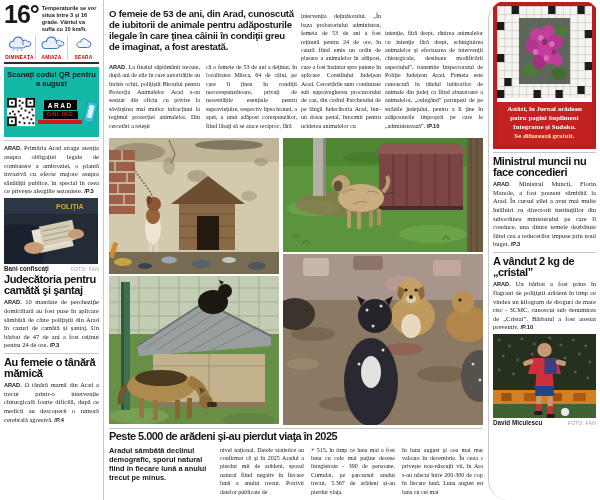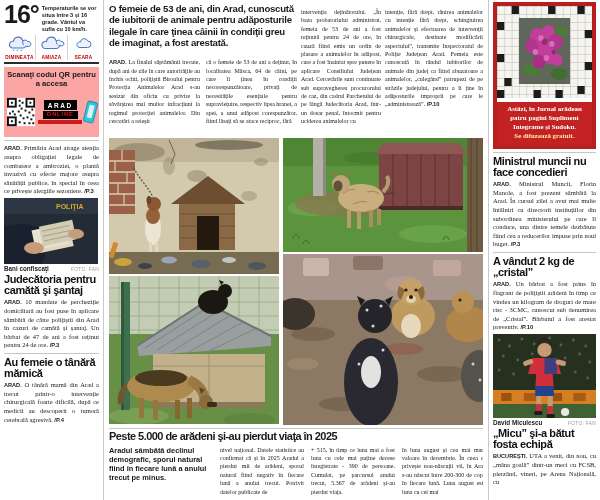--- a/index.html
+++ b/index.html
@@ -4,21 +4,21 @@
 <style>
   html,body{margin:0;padding:0;background:#ffffff;}
   .page{
     position:relative;width:600px;height:500px;background:#fff;
     font-family:"Liberation Serif","DejaVu Serif",serif;color:#1a1a1a;
     display:flex;overflow:hidden;box-sizing:border-box;
   }
   .col{box-sizing:border-box;overflow:hidden;padding:2px 4px;}
   .col-left{width:104px;border-right:1px solid #c9c9c9;}
   .col-center{width:384px;padding:2px 5px;}
-  .col-right{width:112px;border-left:1px solid #c9c9c9;padding:2px 4px;}
+  .col-right{width:112px;border-left:1px solid #c9c9c9;padding:2px 4px;border-radius:20px;}
   .hrule{border:none;border-top:1px solid #c6c6c6;margin:3px 0;}
 
   
   .hl{font-family:"Liberation Sans","DejaVu Sans",sans-serif;font-weight:bold;
       letter-spacing:-0.4px;color:#111;margin:2px 0 2px 0;line-height:1.02;}
   .hl-sm{font-size:11px;}
   .body-txt{font-size:6.5px;line-height:1.32;text-align:justify;margin:1px 0 2px 0;}
   .kick{font-family:"Liberation Sans","DejaVu Sans",sans-serif;font-weight:bold;font-size:5.6px;}
   .pref{font-family:"Liberation Sans","DejaVu Sans",sans-serif;font-weight:bold;font-size:5.8px;}
   .cap-row{display:flex;justify-content:space-between;align-items:baseline;margin:1px 0 2px 0;}
@@ -32,35 +32,35 @@
           font-size:25px;line-height:1;letter-spacing:-1px;}
   .w-text{font-family:"Liberation Sans","DejaVu Sans",sans-serif;font-weight:bold;
           font-size:5.6px;line-height:1.25;padding-top:3px;}
   .w-icons{display:flex;margin-top:2px;}
   .w-cell{flex:1;text-align:center;border-right:1px solid #d2d2d2;padding:1px 0 0 0;}
   .w-cell:last-child{border-right:none;}
   .w-label{font-family:"Liberation Sans","DejaVu Sans",sans-serif;font-weight:bold;
            font-size:4.8px;color:#c40000;letter-spacing:.2px;}
 
   
-  .qr-box{background:#fca5a5;margin-top:3px;padding:4px 3px;text-align:center;}
+  .qr-box{background:#14b8a6;margin-top:3px;padding:4px 3px;text-align:center;}
   .qr-title{font-family:"Liberation Sans","DejaVu Sans",sans-serif;font-weight:bold;font-size:7.6px;line-height:1.15;}
   .qr-row{display:flex;align-items:center;gap:3px;margin-top:3px;justify-content:center;}
   .logo-stack{display:flex;flex-direction:column;align-items:center;gap:1px;}
   .logo-arad{background:#000;color:#fff;font-family:"Liberation Sans","DejaVu Sans",sans-serif;
              font-weight:bold;font-size:6.5px;letter-spacing:1.5px;padding:2px 4px 1px 4px;}
   .logo-online{background:#000;color:#e01515;font-family:"Liberation Sans","DejaVu Sans",sans-serif;
                font-weight:bold;font-size:5.5px;letter-spacing:1px;padding:0 4px 2px 4px;}
   .logo-strip{background:#cf1a1a;height:4px;width:44px;}
   .phone{width:13px;height:20px;background:#35c2d6;border-radius:3px;transform:rotate(14deg);
          border:1px solid #1d98aa;position:relative;}
   .phone:after{content:"";position:absolute;left:2px;top:3px;right:2px;bottom:4px;background:#d8f4f8;border-radius:1px;}
 
   
-  .main-art{display:flex;gap:4px;height:134px;overflow:hidden;}
+  .main-art{display:flex;gap:4px;height:134px;overflow:hidden;align-items:flex-end;}
   .ma-left{width:188px;flex:none;display:flex;flex-direction:column;}
   .ma-head{font-family:"Liberation Sans","DejaVu Sans",sans-serif;font-weight:bold;
            font-size:9.6px;line-height:1.18;letter-spacing:-0.25px;margin:1px 0 4px 0;}
   .ma-cols{display:flex;gap:6px;flex:1;overflow:hidden;}
   .m-col{font-size:6px;line-height:8.4px;text-align:justify;overflow:hidden;}
   .ma-c1,.ma-c2{width:91px;}
   .ma-c3{width:80px;flex:none;}
   .ma-c4{width:98px;flex:none;}
 
   
@@ -116,21 +116,21 @@
           <svg width="26" height="15" viewBox="0 0 26 15">
             <path d="M9 11.5 a2.8 2.8 0 1 1 .5-5.5 A3.8 3.8 0 0 1 16.8 5 A2.8 2.8 0 0 1 16.6 11.5 Z" fill="#eef3fb" stroke="#4a77c0" stroke-width="1"></path>
           </svg>
           <div class="w-label">SEARA</div>
         </div>
       </div>
     </div>
 
     <div class="qr-box">
       <div class="qr-title">Scanaţi codul QR pentru</div>
-      <div class="qr-title">a accesa</div>
+      <div class="qr-title">a august</div>
       <div class="qr-row">
         <svg width="42" height="42" viewBox="0 0 29 29">
           <rect width="29" height="29" fill="#fff"></rect>
           <rect x="1" y="1" width="8" height="8" fill="none" stroke="#111" stroke-width="2"></rect>
           <rect x="4" y="4" width="2" height="2" fill="#111"></rect>
           <rect x="20" y="1" width="8" height="8" fill="none" stroke="#111" stroke-width="2"></rect>
           <rect x="23" y="4" width="2" height="2" fill="#111"></rect>
           <rect x="1" y="20" width="8" height="8" fill="none" stroke="#111" stroke-width="2"></rect>
           <rect x="4" y="23" width="2" height="2" fill="#111"></rect>
           <g fill="#111">
@@ -480,19 +480,15 @@
         <rect x="53" y="72" width="5" height="8" fill="#cf2f3a"></rect>
         <rect x="40" y="77" width="8" height="4" rx="1.5" fill="#1c1c1c"></rect>
         <rect x="52" y="80" width="8" height="4" rx="1.5" fill="#1c1c1c"></rect>
       </svg>
       <figcaption class="cap-row">
         <span class="cap">David Miculescu</span>
         <span class="credit">FOTO: FAN</span>
       </figcaption>
     </figure>
 
-    <article>
-      <h3 class="hl hl-sm">„Micu” şi-a bătut fosta echipă</h3>
-      <p class="body-txt"><b class="kick">BUCUREŞTI.</b> <span>UTA a venit, din nou, cu „mâna goală” dintr-un meci cu FCSB, pierzând, vineri, pe Arena Naţională, cu</span></p>
-    </article>
   </div>
 
 </div>
 
 </body></html>

